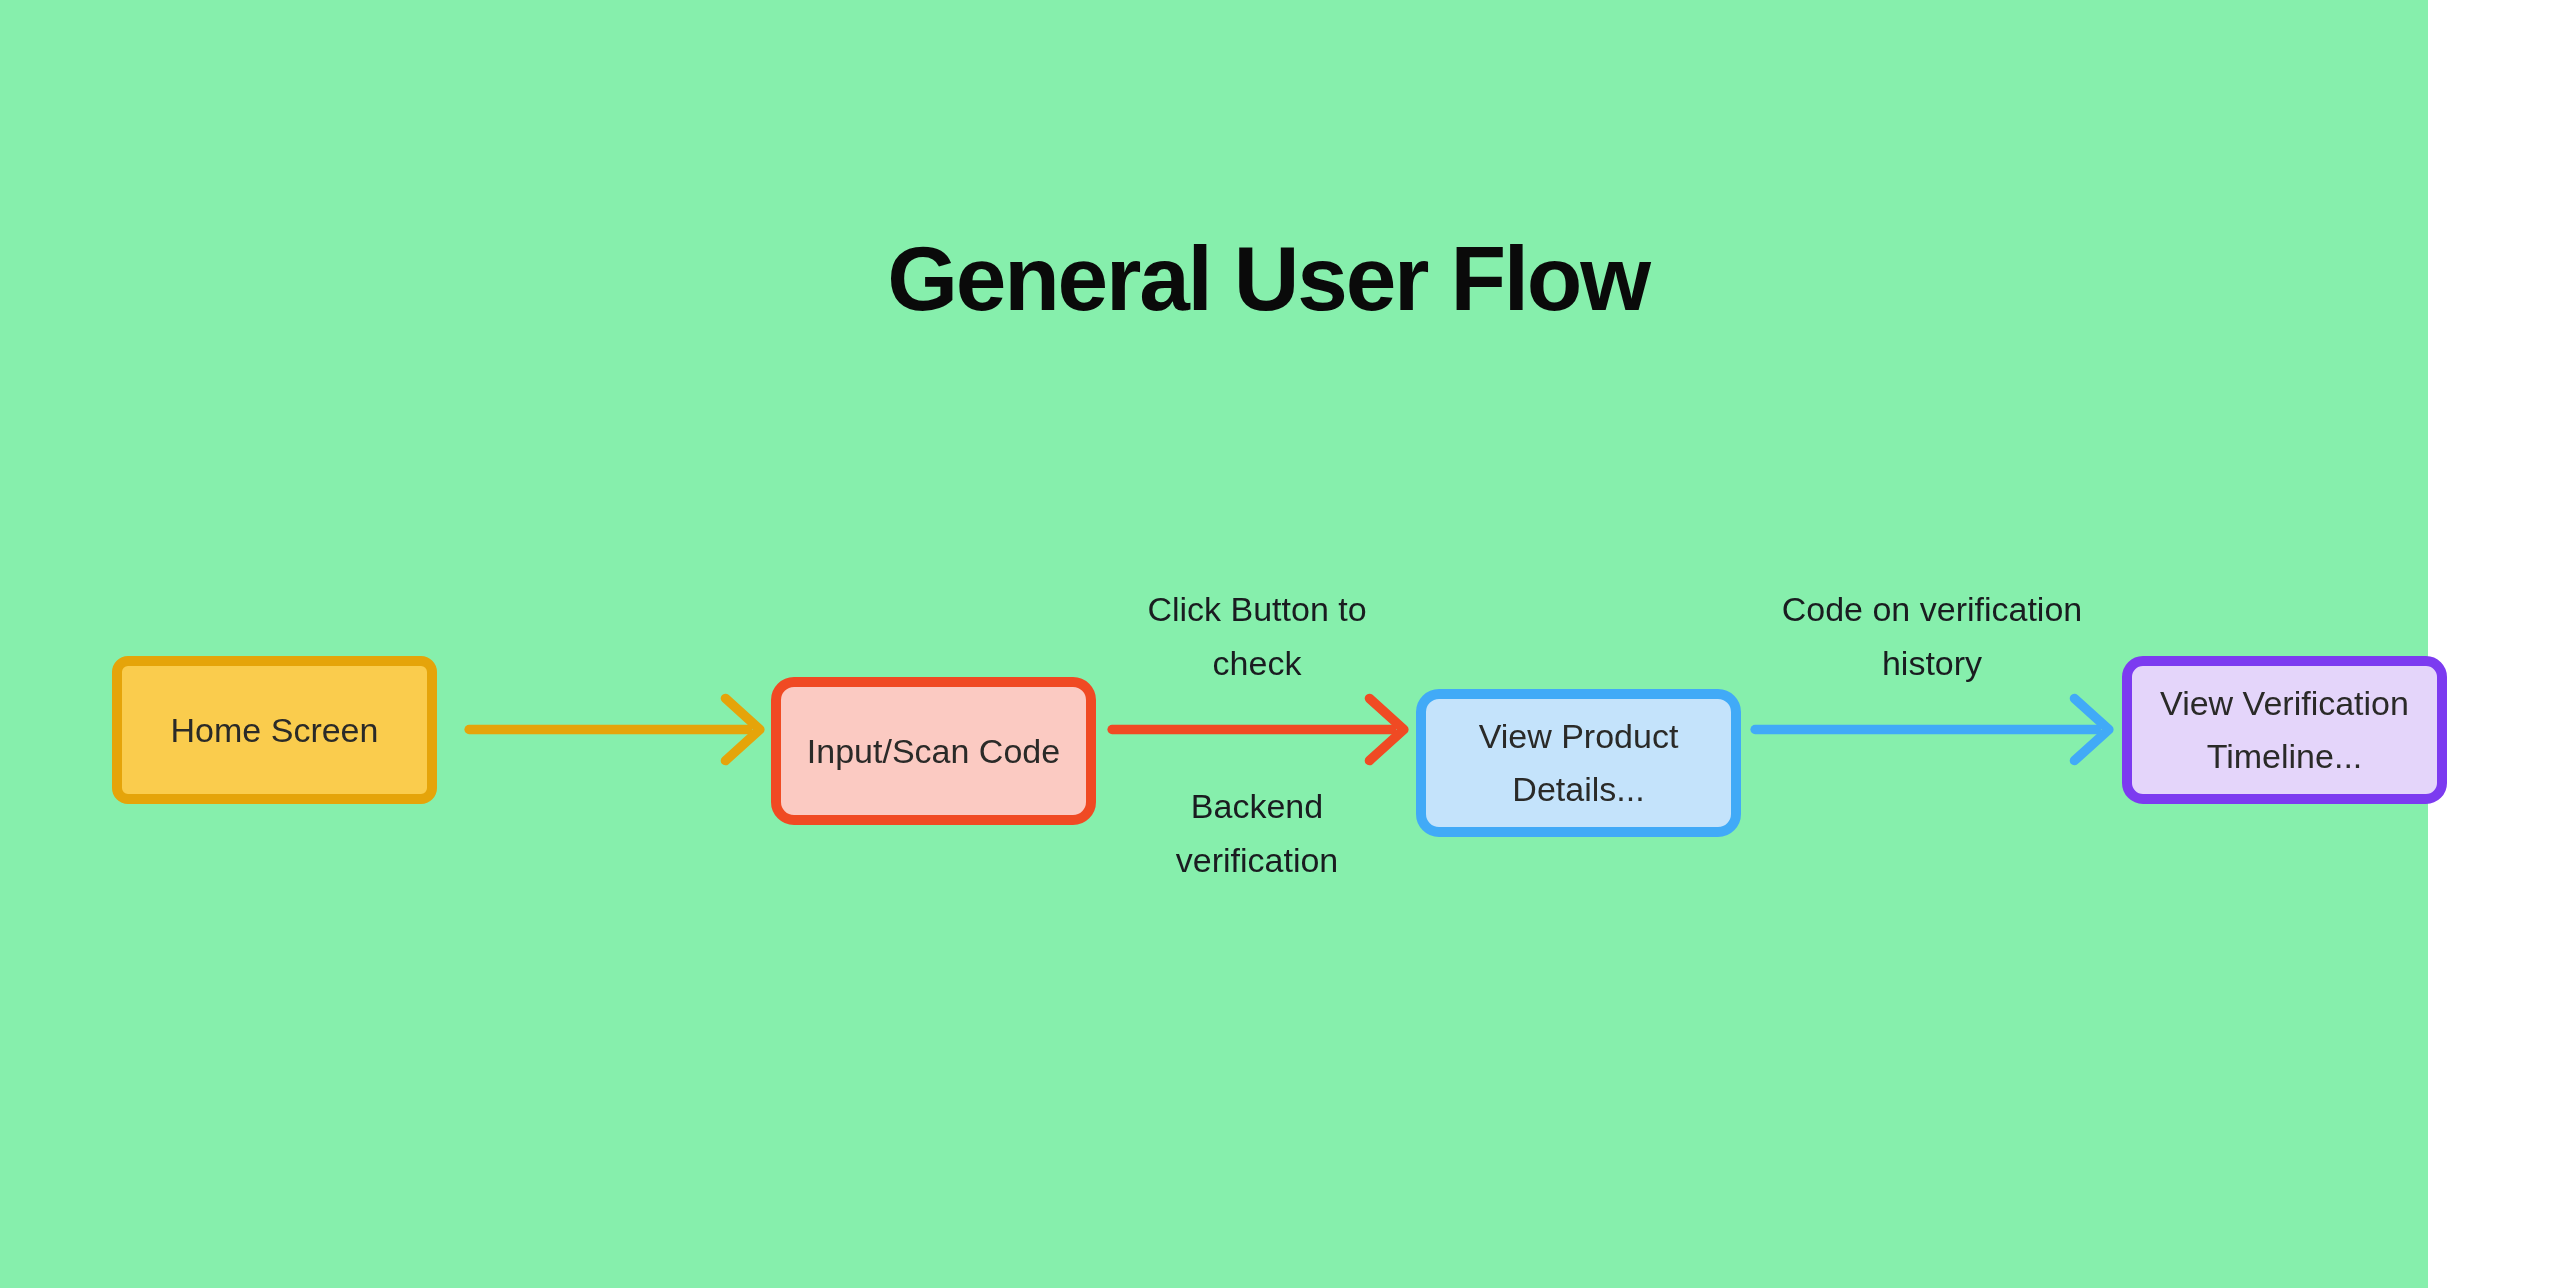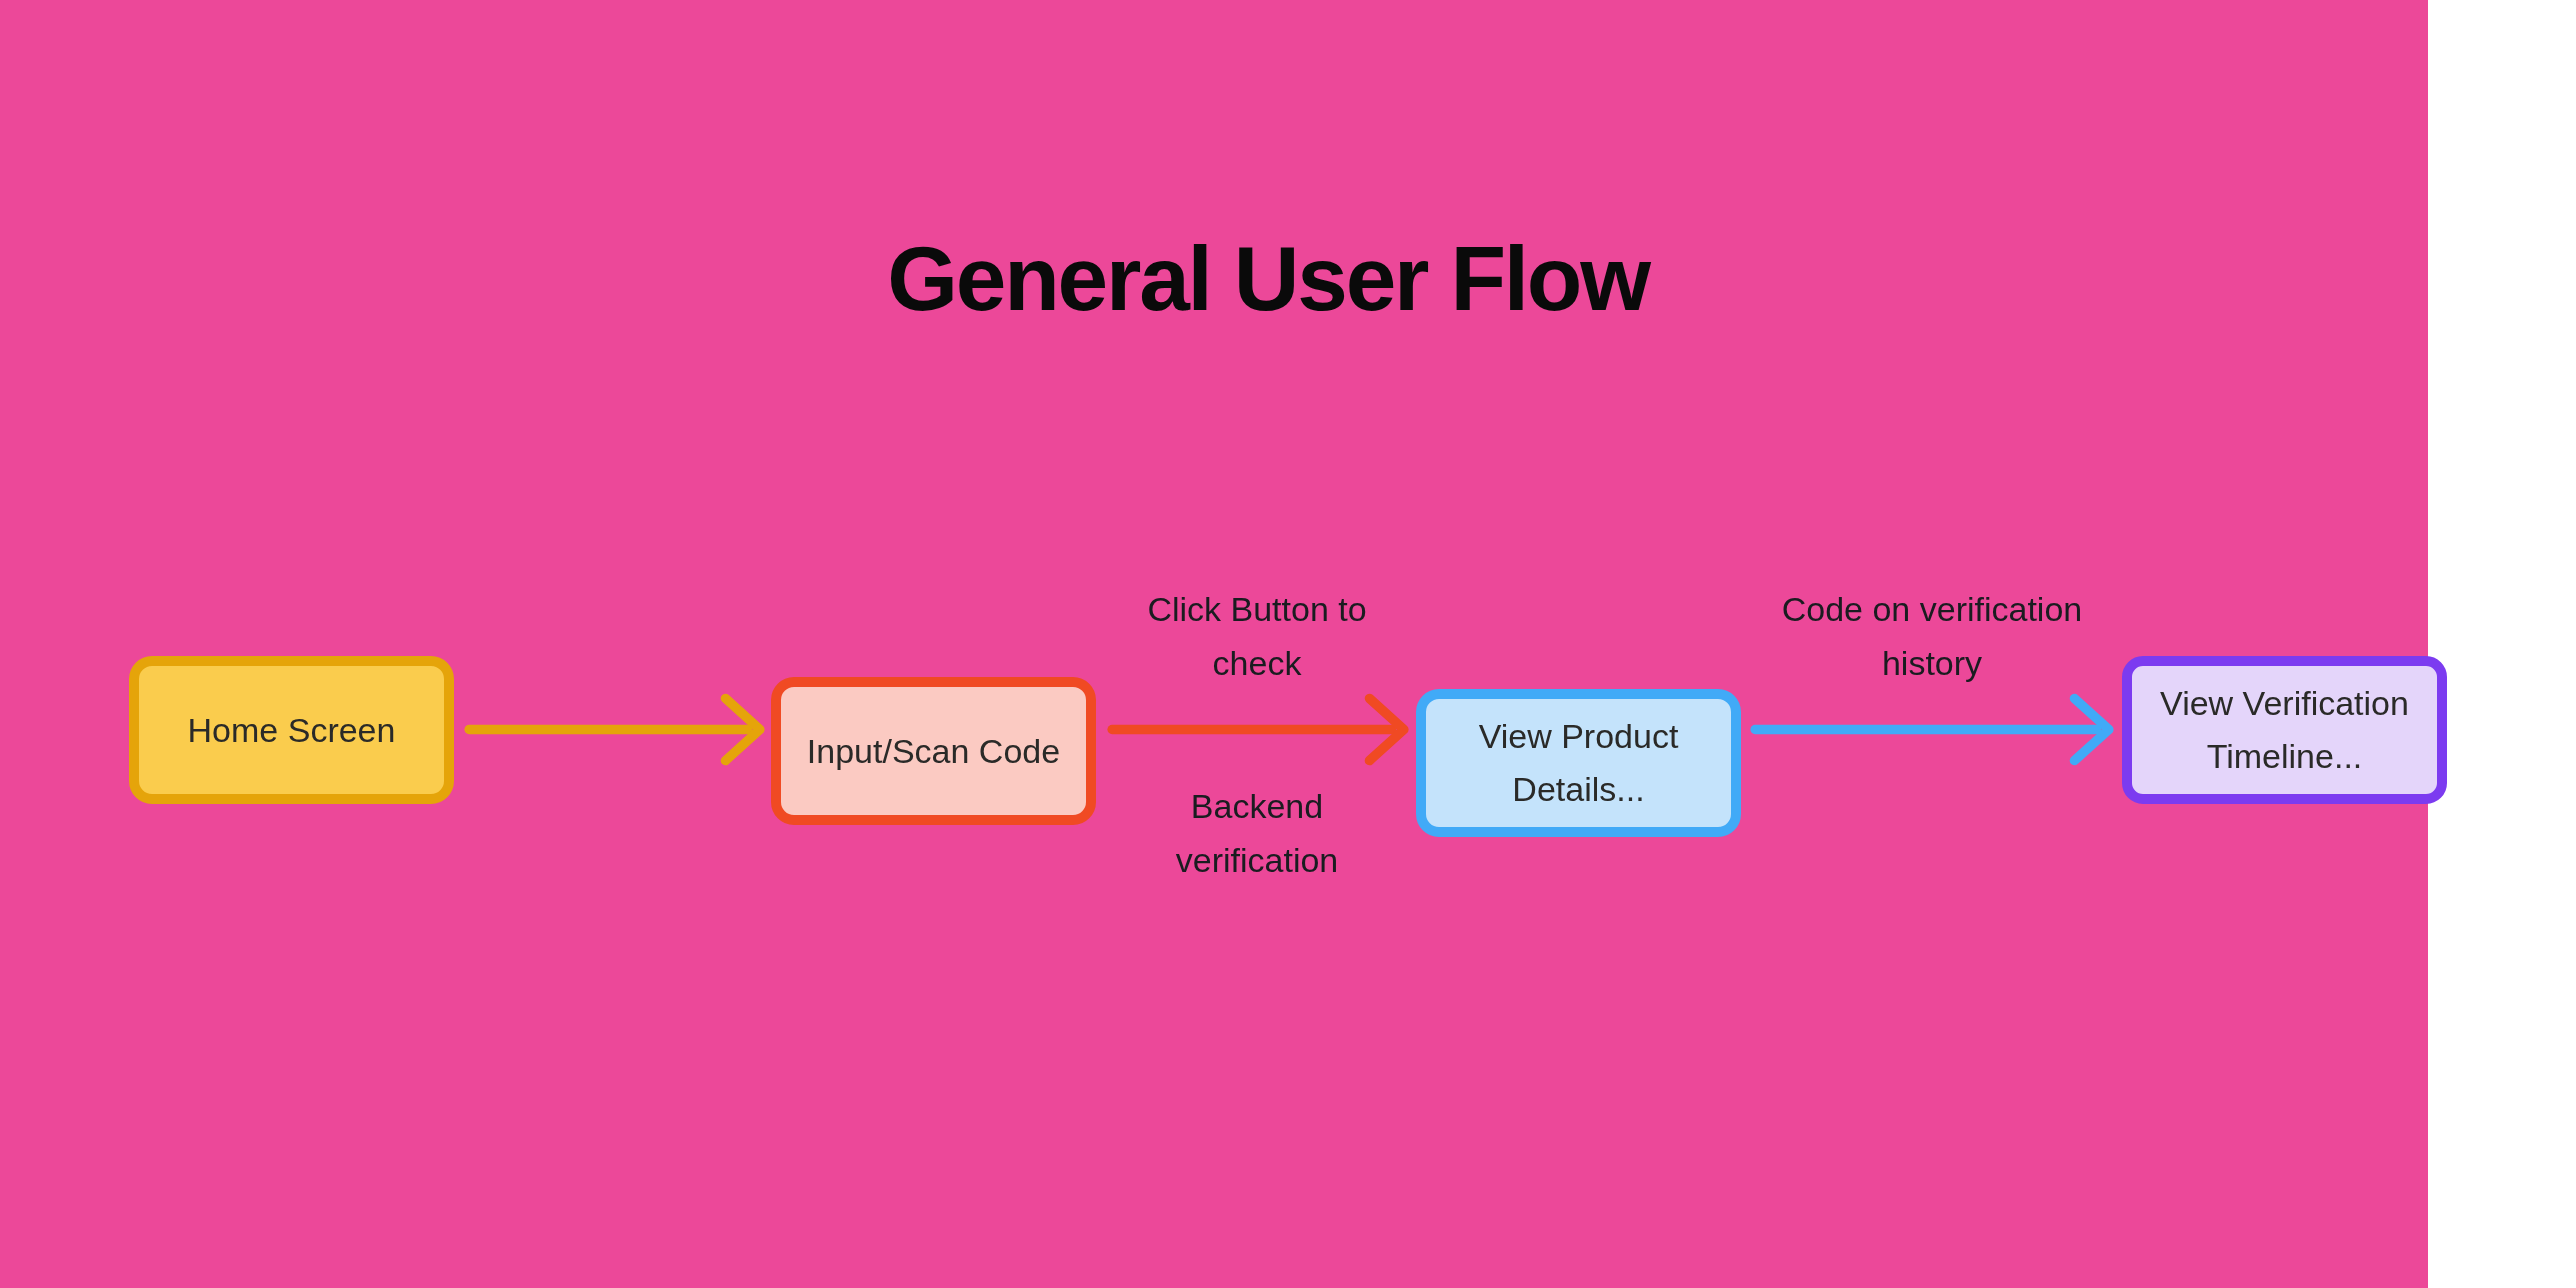--- a/index.html
+++ b/index.html
@@ -9,21 +9,21 @@
   body {
     width: 2576px;
     height: 1288px;
     overflow: hidden;
     font-family: "Liberation Sans", sans-serif;
   }
   .canvas {
     position: relative;
     width: 2428px;
     height: 1288px;
-    background: #ec4899;
+    background: #86efac;
   }
   .title {
     position: absolute;
     left: 0;
     top: 233px;
     width: 2536px;
     margin: 0;
     text-align: center;
     font-size: 91px;
     line-height: 1;
@@ -41,21 +41,21 @@
     border-radius: 23px;
     display: flex;
     align-items: center;
     justify-content: center;
     text-align: center;
     padding: 0 13.3px;
     font-size: 34px;
     line-height: 53px;
     color: #2A2A28;
   }
-  .n1 { left: 129px; }
+  .n1 { left: 112px; border-radius: 16px; }
   .n2 { left: 771px; }
   .n3 { left: 1416px; }
   .n4 { left: 2122px; }
 
   .arrow {
     position: absolute;
     top: 685px;
     height: 89px;
   }
   .a1 { left: 453px;  width: 318px; }

